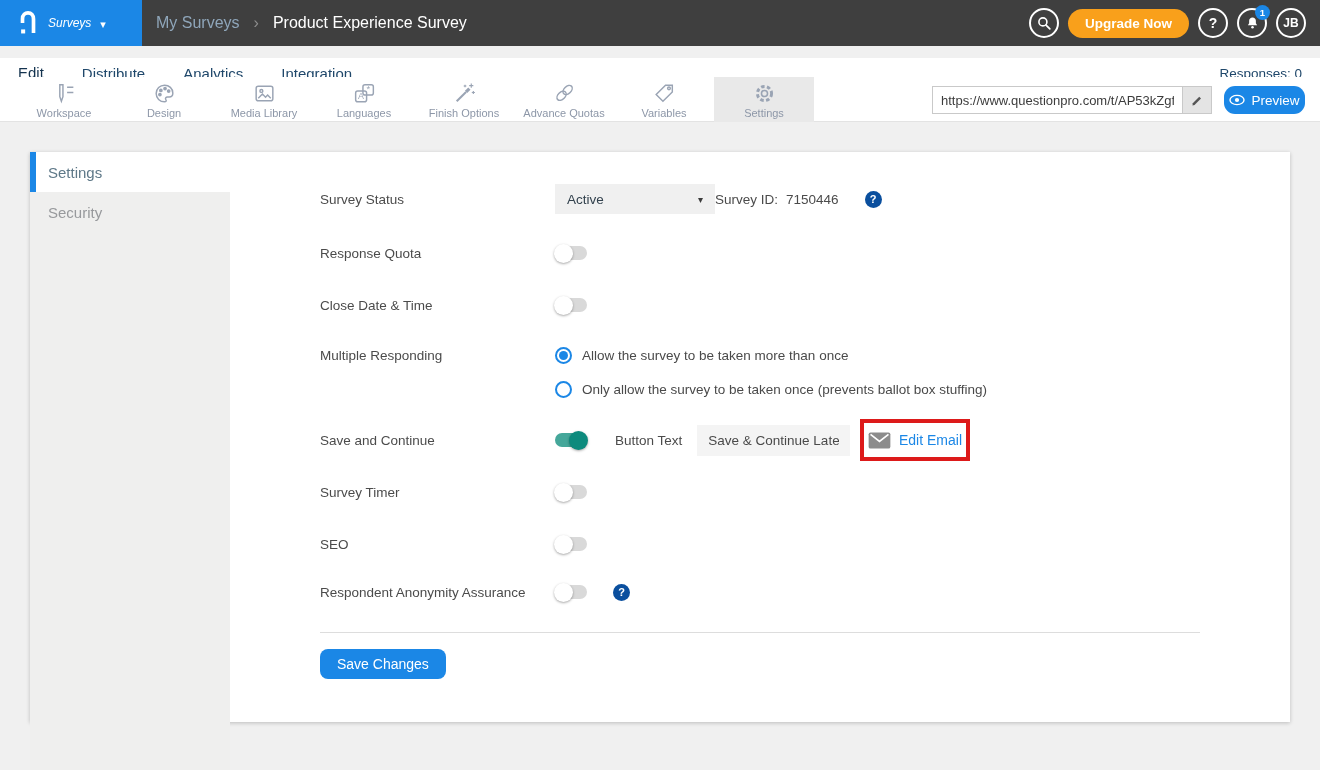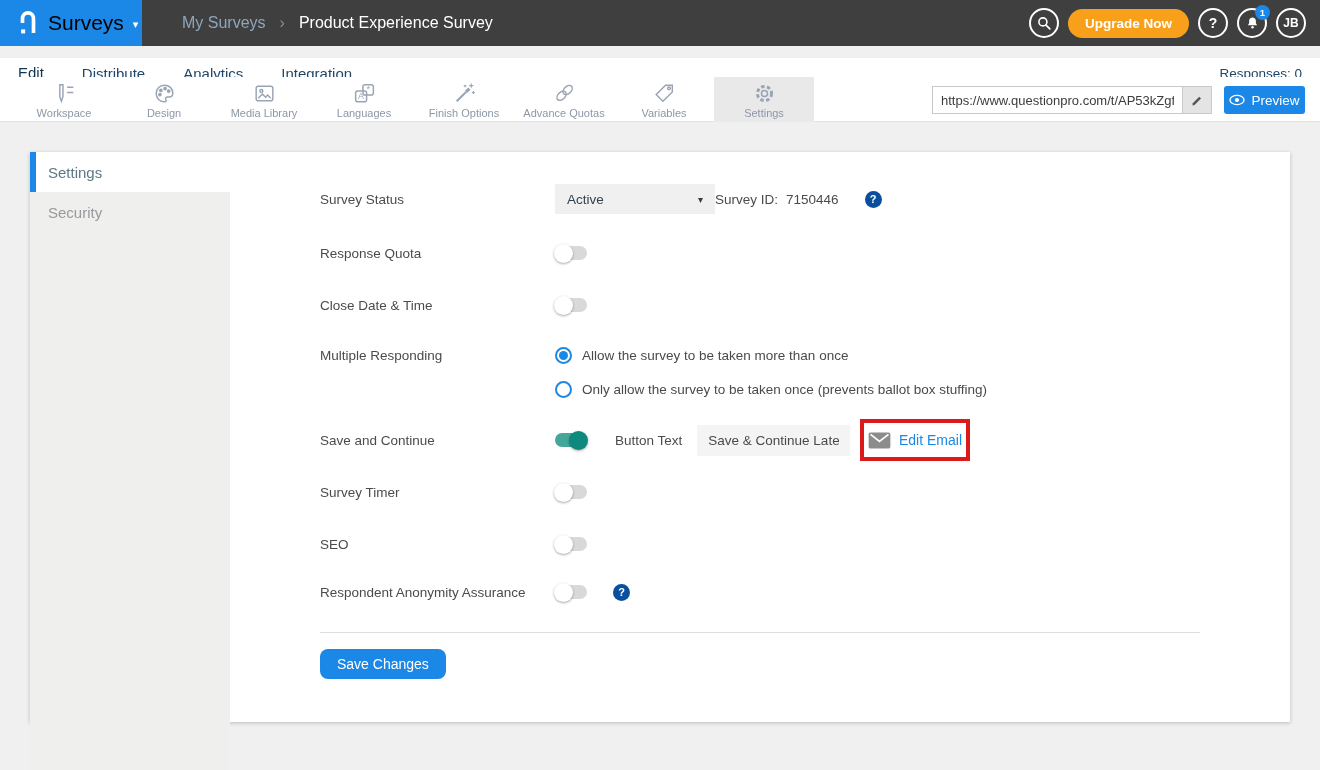--- a/index.html
+++ b/index.html
@@ -3,23 +3,23 @@
 <meta charset="utf-8">
 <style>
   * { margin:0; padding:0; box-sizing:border-box; }
   html,body { width:1320px; height:770px; }
   body { font-family:"Liberation Sans", sans-serif; background:#f0f0f0; position:relative; overflow:hidden; }
   .page { position:absolute; inset:0; width:1320px; height:770px; background:#f0f0f0; }
 
   
   .topbar { position:absolute; top:0; left:0; width:1320px; height:46px; background:#3f3f3f; display:flex; align-items:center; }
   .logo-box { width:142px; height:46px; background:#1b87e6; display:flex; align-items:center; padding-left:17px; gap:9px; cursor:pointer; flex:0 0 auto; }
-  .logo-box .product { color:#000000; font-size:21px; }
+  .logo-box .product { color:#ffffff; font-size:12px;font-style:italic; }
   .logo-box .caret { color:#fff; font-size:11px; margin-top:2px; }
-  .breadcrumb { display:flex; align-items:center; margin-left:40px; font-size:16px; }
+  .breadcrumb { display:flex; align-items:center; margin-left:14px; font-size:16px; }
   .bc-parent { color:#8fa6ba; cursor:pointer; }
   .bc-sep { color:#8d8d8d; margin:0 14px; font-size:16px; }
   .bc-current { color:#fff; }
   .topbar-right { position:absolute; right:14px; top:0; height:46px; display:flex; align-items:center; gap:9px; }
   .circle-btn { width:30px; height:30px; border:2px solid #fff; border-radius:50%; display:flex; align-items:center; justify-content:center; color:#fff; cursor:pointer; position:relative; font-weight:bold; font-size:14px; }
   .upgrade-btn { height:29px; border-radius:15px; background:#f9a01b; color:#fff; font-size:13.5px; font-weight:bold; display:flex; align-items:center; padding:0 17px; cursor:pointer; border:none; }
   .badge { position:absolute; top:-5px; right:-5px; min-width:15px; height:15px; border-radius:8px; background:#1b87e6; color:#fff; font-size:9.5px; font-weight:bold; display:flex; align-items:center; justify-content:center; }
 
   
   .tabrow { position:absolute; top:58px; left:0; width:1320px; height:31px; background:#fff; border-bottom:1px solid #d9e2e9; display:flex; align-items:center; padding-left:18px; gap:38px; }
@@ -30,21 +30,21 @@
   
   .toolbar { position:absolute; top:77px; left:0; width:1320px; height:45px; background:#fff; border-bottom:1px solid #e3e3e3; }
   .tool-items { position:absolute; left:14px; top:0; display:flex; height:45px; }
   .tool-item { width:100px; height:45px; display:flex; flex-direction:column; align-items:center; justify-content:center; gap:1px; cursor:pointer; }
   .tool-item.active { background:#e9e9e9; }
   .tool-item .tlabel { font-size:11px; color:#8d97a8; }
   .tool-item svg { stroke:#9aa4b4; fill:none; stroke-width:1.4; }
   .url-group { position:absolute; left:932px; top:9px; display:flex; height:28px; }
   .url-input { width:250px; height:28px; border:1px solid #c9c9c9; border-right:none; font-size:13px; color:#3c3c3c; padding:0 8px; font-family:"Liberation Sans",sans-serif; background:#fff; }
   .url-edit { width:30px; height:28px; background:#e4e4e4; border:1px solid #c9c9c9; display:flex; align-items:center; justify-content:center; cursor:pointer; }
-  .preview-btn { position:absolute; left:1224px; top:9px; width:81px; height:28px; background:#1b87e6; border:none; border-radius:3px; color:#fff; font-size:13.5px; display:flex; align-items:center; justify-content:center; gap:6px; cursor:pointer; font-family:"Liberation Sans",sans-serif; }
+  .preview-btn { position:absolute; left:1224px; top:9px; width:81px; height:28px; background:#1b87e6; border:none; border-radius:11px; color:#fff; font-size:13.5px; display:flex; align-items:center; justify-content:center; gap:6px; cursor:pointer; font-family:"Liberation Sans",sans-serif; }
 
   
   .card { position:absolute; left:30px; top:152px; width:1260px; height:570px; background:#fff; box-shadow:0 1px 4px rgba(0,0,0,.22); }
   .side-item { width:200px; height:40px; display:flex; align-items:center; font-size:15px; cursor:pointer; }
   .side-item.active { border-left:6px solid #1b87e6; padding-left:12px; color:#5e7888; background:#fff; }
   .side-gray { position:absolute; left:0; top:40px; width:200px; height:636px; background:#efefee; }
   .side-gray .side-item { padding-left:18px; color:#97999c; }
 
   
   .row { position:absolute; display:flex; align-items:center; height:30px; left:290px; }

